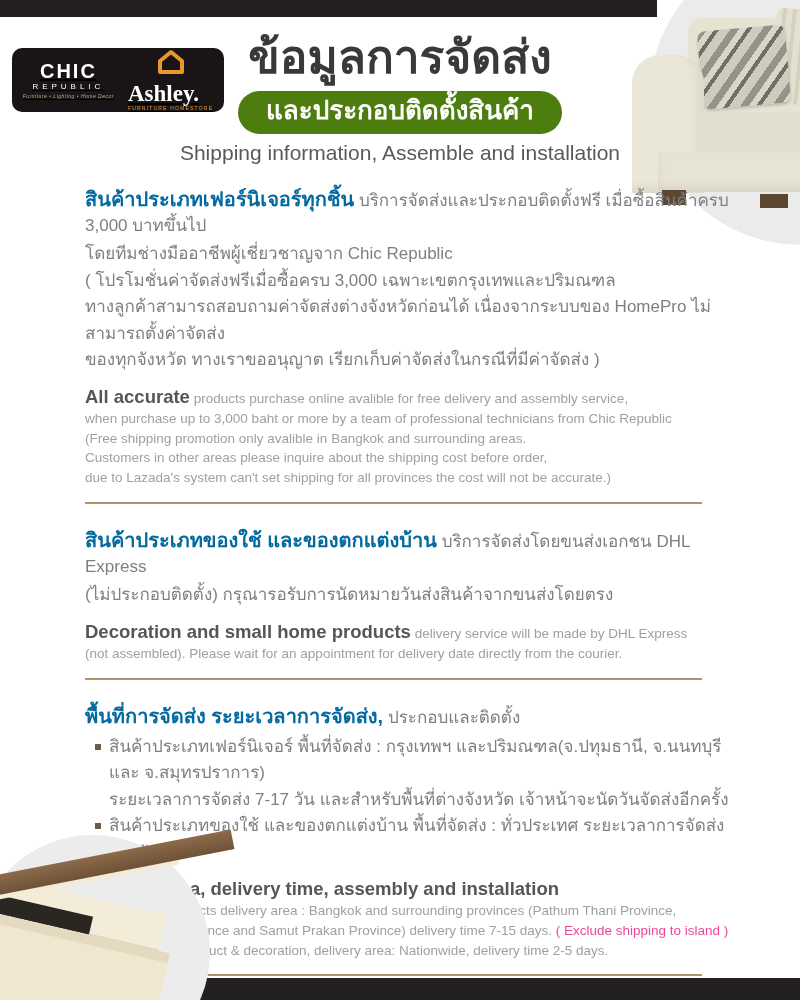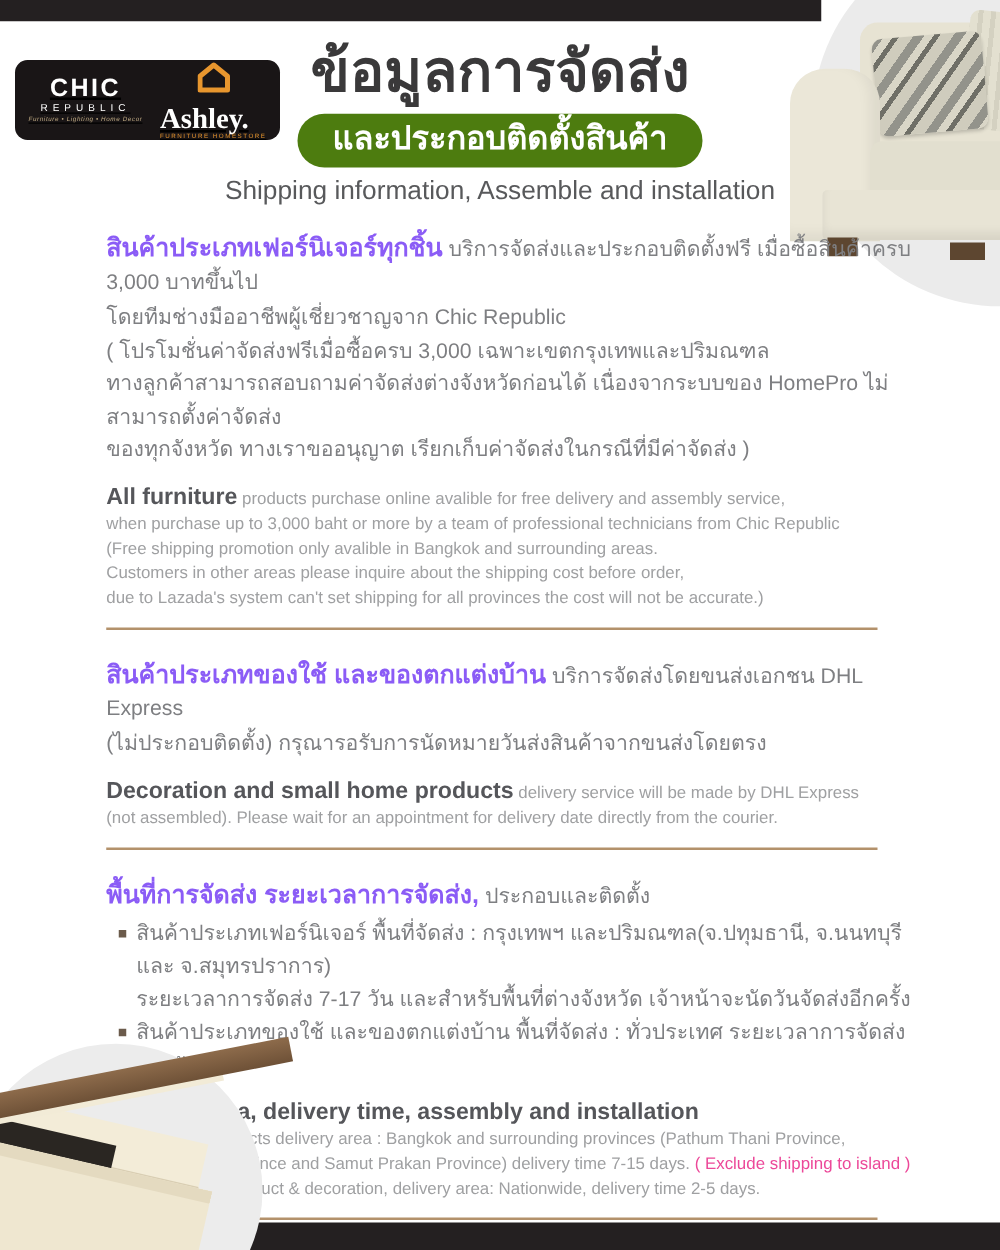--- a/index.html
+++ b/index.html
@@ -59,21 +59,21 @@
 
   .title-th { font-size:46px; font-weight:bold; color:#3a393a; letter-spacing:0; line-height:1.15; }
   .badge {
     display:inline-block; margin-top:7px; background:#4d7c0f; color:#fff;
     font-size:26px; font-weight:bold; line-height:1.3; padding:3px 28px 6px; border-radius:26px;
   }
   .subtitle { margin-top:7px; font-size:21px; color:#58595b; }
 
   
   .content { position:relative; padding:20px 70px 0 85px; z-index:2; }
-  .th-bold { font-size:20px; font-weight:bold; color:#8b5cf6; }
+  .th-bold { font-size:20px; font-weight:bold; color:#0369a1; }
   .th-reg  { font-size:17px; color:#7e7f82; }
   .th-line { font-size:17px; color:#7e7f82; line-height:1.56; }
   .lead-line-th { line-height:1.45; margin-bottom:3px; }
   .en-bold { font-size:18.5px; font-weight:bold; color:#55565a; line-height:1.3; }
   .en-reg  { font-size:13.5px; color:#9fa0a2;text-align:center; }
   .en-line { font-size:13.5px; color:#9fa0a2; line-height:1.46; }
   .red { color:#ec4899; }
   .divider { height:2px; width:617px; background:#b3916b; margin:14px 0 0; }
   .section { padding-top:22px; }
   .section.first { padding-top:0; }
@@ -133,21 +133,21 @@
       <div class="th-line lead-line-th">
         <span class="th-bold">สินค้าประเภทเฟอร์นิเจอร์ทุกชิ้น</span>
         <span class="th-reg">บริการจัดส่งและประกอบติดตั้งฟรี เมื่อซื้อสินค้าครบ 3,000 บาทขึ้นไป</span>
       </div>
       <div class="th-line">โดยทีมช่างมืออาชีพผู้เชี่ยวชาญจาก Chic Republic</div>
       <div class="th-line">( โปรโมชั่นค่าจัดส่งฟรีเมื่อซื้อครบ 3,000 เฉพาะเขตกรุงเทพและปริมณฑล</div>
       <div class="th-line">ทางลูกค้าสามารถสอบถามค่าจัดส่งต่างจังหวัดก่อนได้ เนื่องจากระบบของ HomePro ไม่สามารถตั้งค่าจัดส่ง</div>
       <div class="th-line">ของทุกจังหวัด ทางเราขออนุญาต เรียกเก็บค่าจัดส่งในกรณีที่มีค่าจัดส่ง )</div>
       <div class="en-block">
         <div class="en-line">
-          <span class="en-bold">All furniture</span>
+          <span class="en-bold">All accurate</span>
           <span class="en-reg">products purchase online avalible for free delivery and assembly service,</span>
         </div>
         <div class="en-line">when purchase up to 3,000 baht or more by a team of professional technicians from Chic Republic</div>
         <div class="en-line">(Free shipping promotion only avalible in Bangkok and surrounding areas.</div>
         <div class="en-line">Customers in other areas please inquire about the shipping cost before order,</div>
         <div class="en-line">due to Lazada's system can't set shipping for all provinces the cost will not be accurate.)</div>
       </div>
       <div class="divider"></div>
     </div>
 

